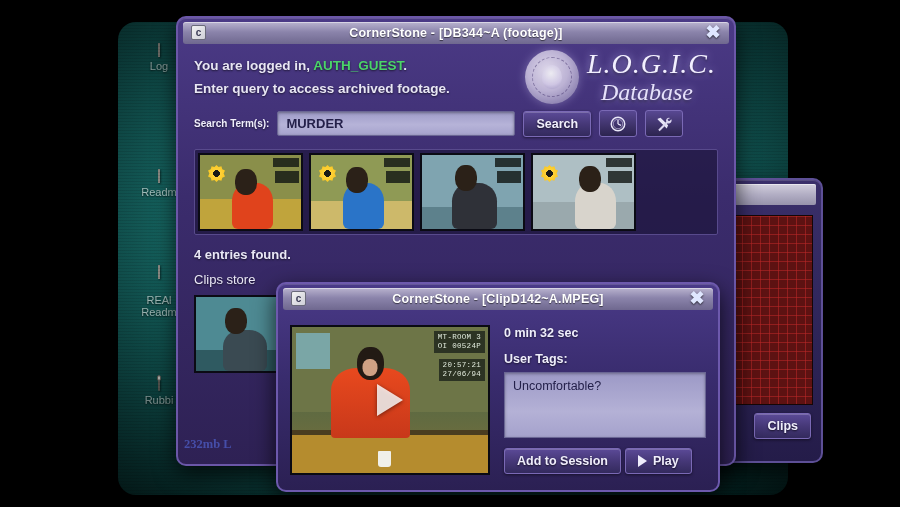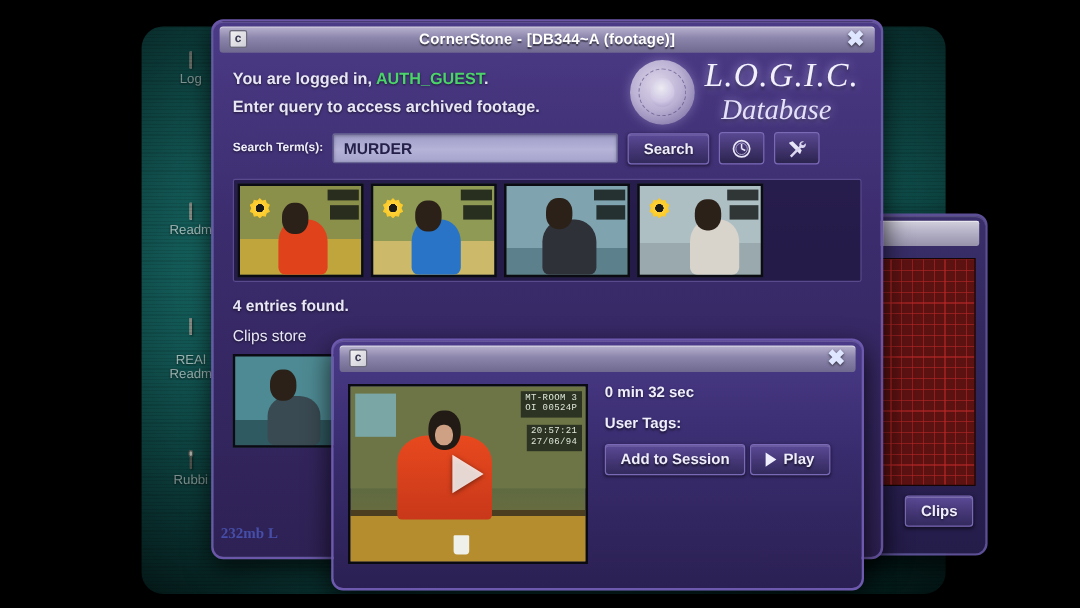--- a/index.html
+++ b/index.html
@@ -247,21 +247,21 @@
     background:#3ce03c; box-shadow:0 0 4px rgba(80,255,80,.5);
   }
   .chk-foot{ display:flex; justify-content:flex-end; padding:0 10px; }
 
   
   #win-clip { left:276px; top:282px; width:444px; height:210px; z-index:20; }
   #win-clip .win-frame{
     background: linear-gradient(to bottom,#4a3a88 0%, #392c6e 45%, #2b2053 100%);
     border:2px solid #6d59ad;
   }
-  .clip-body{ display:flex; padding:10px 12px 10px 12px; gap:14px; height: calc(100% - 26px); }
+  .clip-body{ display:flex; padding:10px 12px 10px 12px; gap:14px; height: calc(100% - 26px); align-items: center; }
   .player{
     width: 200px; height:150px; border:2px solid #0a0a12; position:relative; overflow:hidden;
     background: linear-gradient(to bottom, #6e7a4e 0%, #5d6a42 55%, #7a6f3a 100%);
     cursor:pointer;
   }
   .player .wall{ position:absolute; left:0; right:0; top:0; height:58%; background:#6d7547; }
   .player .wallpanel{ position:absolute; left:4px; top:6px; width:34px; height:36px; background:#7fb7c6; opacity:.75;}
   .player .deskband{ position:absolute; left:0; right:0; bottom:0; height:26%; background:#b58c2e; }
   .player .deskedge{ position:absolute; left:0; right:0; bottom:26%; height:5px; background:#4a3d20;}
   .player .subject{
@@ -452,20 +452,21 @@
 
         <div class="sizeline">232mb L</div>
       </div>
     </div>
   </div>
 
   <div class="win" id="win-clip">
     <div class="win-frame">
       <div class="titlebar">
         <span class="tb-appicon">c</span>
+        <span class="tb-title">CornerStone - [ClipD142~A.MPEG]</span>
         <span class="tb-close">✖</span>
       </div>
 
       <div class="clip-body">
         <div class="player">
           <div class="wall"></div>
           <div class="wallpanel"></div>
           <div class="deskedge"></div>
           <div class="deskband"></div>
           <div class="subject"></div>
@@ -480,20 +481,21 @@
           <div class="hud-box2">
             <div>20:57:21</div>
             <div>27/06/94</div>
           </div>
           <div class="playtri"></div>
         </div>
 
         <div class="clip-right">
           <div class="dur">0 min 32 sec</div>
           <div class="tags-label">User Tags:</div>
+          <textarea class="tags-box" placeholder="Add a tag" style="">Uncomfortable?</textarea>
           <div class="clip-actions">
             <button class="btn">Add to Session</button>
             <button class="btn playbtn">
               <span class="tri"></span>
               <span>Play</span>
             </button>
           </div>
         </div>
       </div>
     </div>

